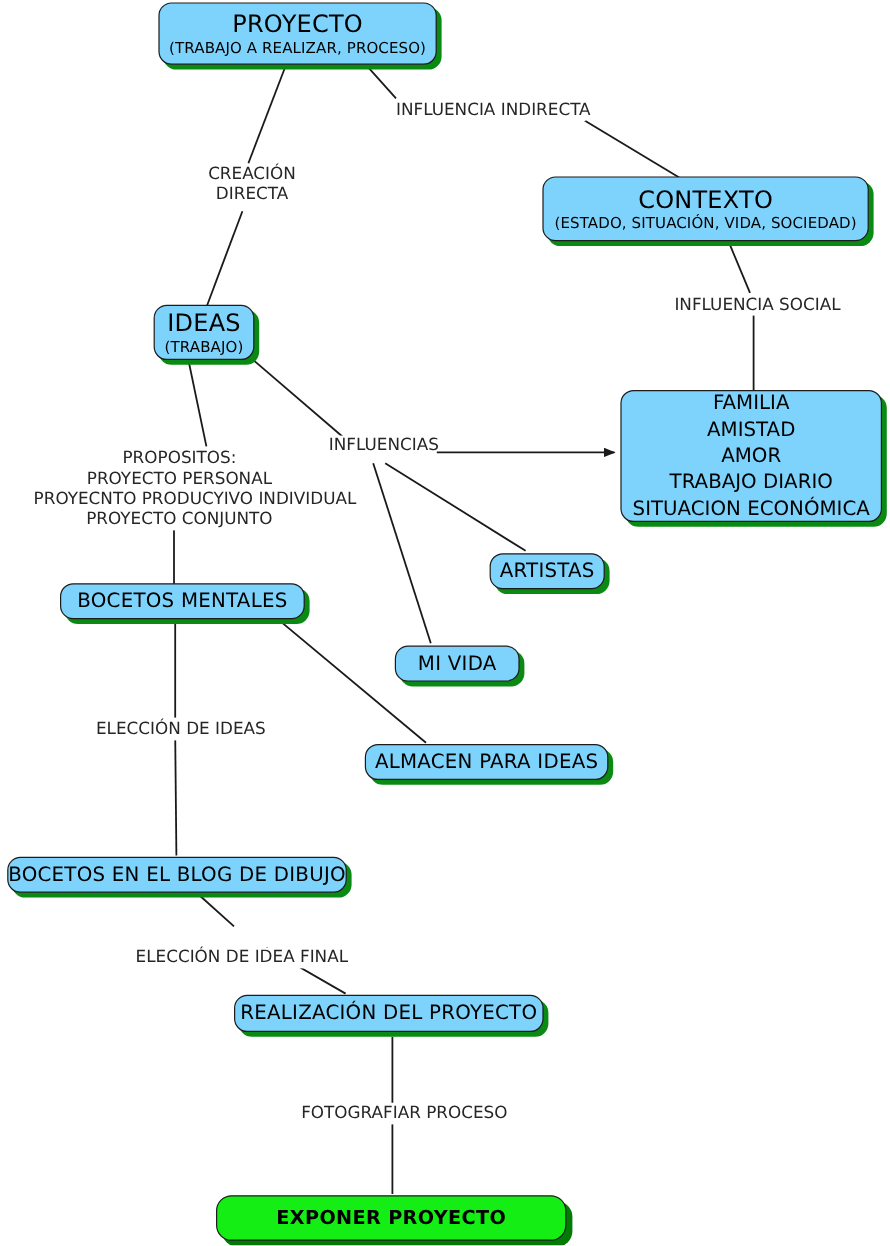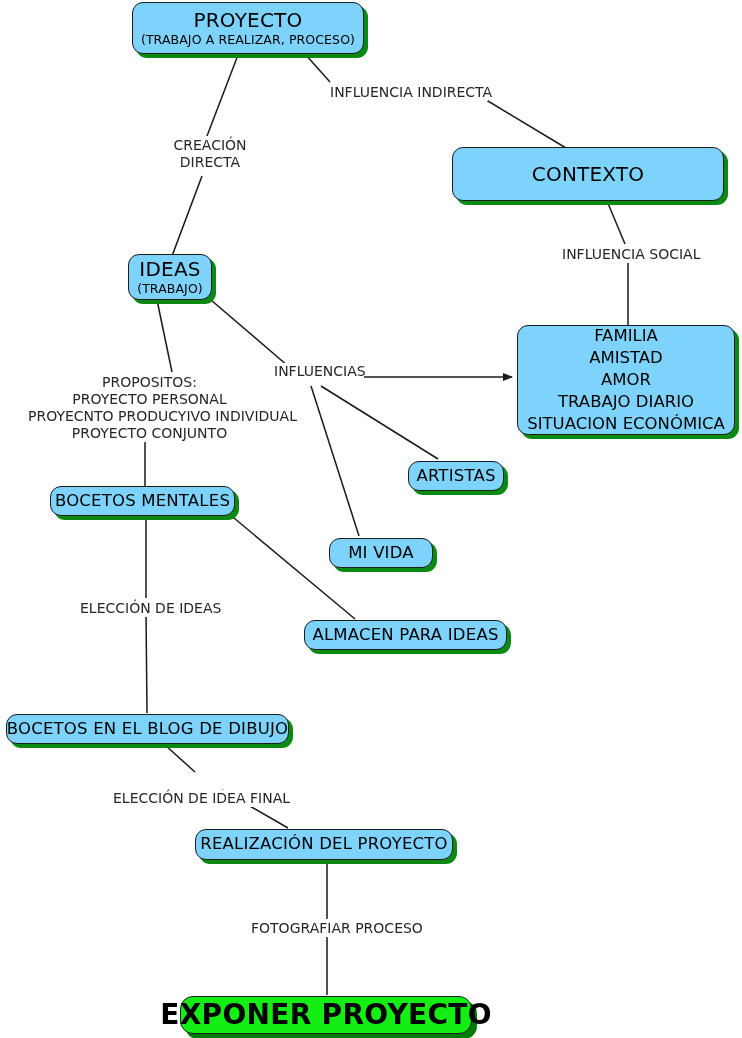--- a/index.html
+++ b/index.html
@@ -59,21 +59,21 @@
   .node.multi .ln {
     font-size: 16.5px;
     white-space: nowrap;
   }
   .node.final {
     background: #14ee14;
     border-radius: 13px;
     box-shadow: 5px 5px 0 0 #027a06;
   }
   .node.final .ttl {
-    font-size: 28px;
+    font-size: 16px;
     font-weight: bold;
     letter-spacing: 0.3px;
   }
   .elabel {
     position: absolute;
     font-size: 14px;
     color: #262626;
     text-align: center;
     line-height: 1.22;
     white-space: nowrap;
@@ -127,20 +127,21 @@
     <line x1="327" y1="936" x2="327" y2="995" stroke="#1a1a1a" stroke-width="1.5"></line>
   </svg>
 
   <div class="node" style="left:132px; top:2px; width:232px; height:52px;">
     <span class="ttl">PROYECTO</span>
     <span class="sub">(TRABAJO A REALIZAR, PROCESO)</span>
   </div>
 
   <div class="node" style="left:452px; top:147px; width:272px; height:54px;">
     <span class="ttl">CONTEXTO</span>
+    <span class="sub">(ESTADO, SITUACIÓN, VIDA, SOCIEDAD)</span>
   </div>
 
   <div class="node" style="left:128px; top:254px; width:84px; height:46px;">
     <span class="ttl">IDEAS</span>
     <span class="sub">(TRABAJO)</span>
   </div>
 
   <div class="node multi" style="left:517px; top:325px; width:218px; height:110px;">
     <span class="ln">FAMILIA</span>
     <span class="ln">AMISTAD</span>
@@ -154,21 +155,21 @@
   </div>
 
   <div class="node single" style="left:329px; top:538px; width:104px; height:30px;">
     <span class="ttl">MI VIDA</span>
   </div>
 
   <div class="node single" style="left:304px; top:620px; width:203px; height:30px;">
     <span class="ttl">ALMACEN PARA IDEAS</span>
   </div>
 
-  <div class="node single" style="left:50px; top:486px; width:185px; height:30px;">
+  <div class="node single" style="left:50px; top:486px; width:204px; height:30px;">
     <span class="ttl">BOCETOS MENTALES</span>
   </div>
 
   <div class="node single" style="left:6px; top:714px; width:283px; height:30px;">
     <span class="ttl">BOCETOS EN EL BLOG DE DIBUJO</span>
   </div>
 
   <div class="node single" style="left:195px; top:829px; width:258px; height:31px;">
     <span class="ttl">REALIZACIÓN DEL PROYECTO</span>
   </div>

